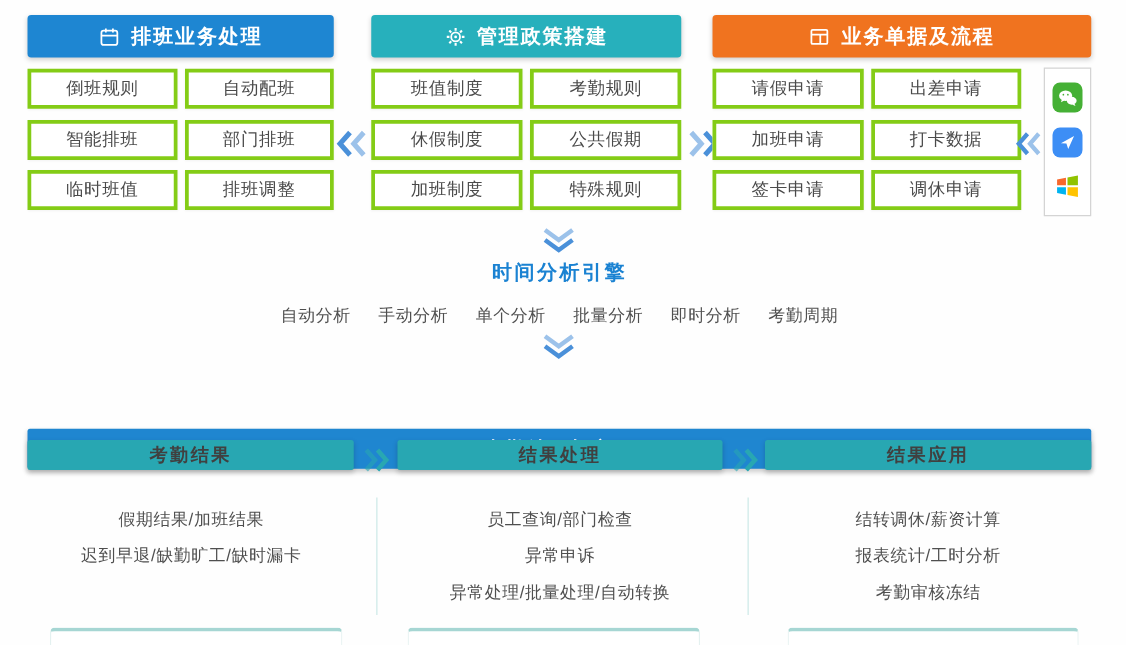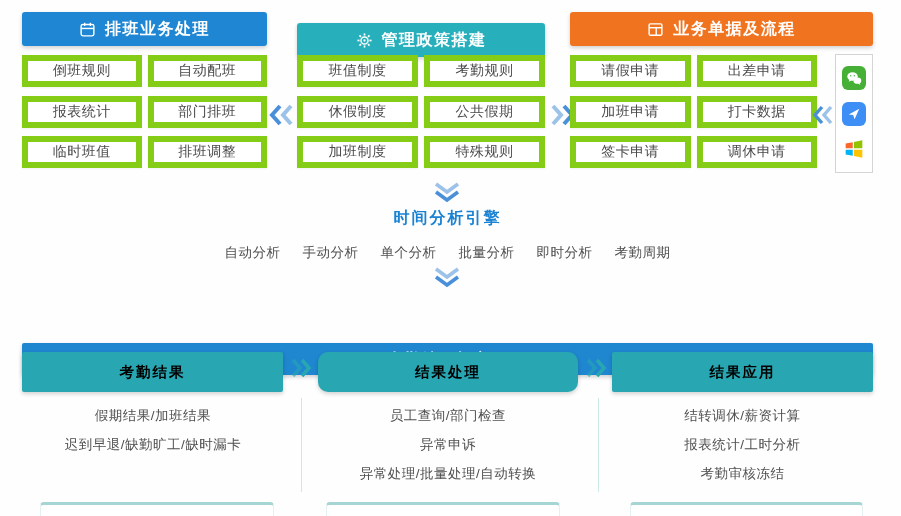--- a/index.html
+++ b/index.html
@@ -7,26 +7,26 @@
     position:relative;width:901px;height:516px;background:#fefefe;overflow:hidden;
     font-family:"Liberation Sans","DejaVu Sans",sans-serif;
   }
   
   .hdr{
     position:absolute;height:34px;border-radius:3px;display:flex;align-items:center;
     justify-content:center;gap:9px;color:#fff;font-size:16px;font-weight:bold;
     letter-spacing:1.5px;box-shadow:0 2px 4px rgba(0,0,0,.18);
   }
   .hdr-blue{background:#1e86d2;}
-  .hdr-teal{background:#27b0bc;margin-top:11px;}
+  .hdr-teal{background:#27b0bc;}
   .hdr-orange{background:#f0731f;}
   
   .grid{position:absolute;display:grid;grid-template-columns:1fr 1fr;gap:8.5px 6px;grid-auto-rows:32px;}
   .cell{
-    border:6px solid #84cc16;background:#fff;display:flex;align-items:center;justify-content:center;
+    border:3px solid #84cc16;background:#fff;display:flex;align-items:center;justify-content:center;
     font-size:14px;color:#4a4a4a;box-shadow:0 1px 2px rgba(0,0,0,.05);letter-spacing:.5px;
   }
   
   .iconcol{
     position:absolute;left:835px;top:54px;width:36px;height:117px;border:1px solid #d4d4d4;
     background:#fff;display:flex;flex-direction:column;align-items:center;justify-content:space-evenly;
   }
   .appicon{width:24px;height:24px;border-radius:6px;display:flex;align-items:center;justify-content:center;}
   .appicon.wechat{background:#45b035;}
   .appicon.blueapp{background:#3d8ef5;}
@@ -42,21 +42,21 @@
     position:absolute;top:244px;left:0;width:895px;display:flex;justify-content:center;
     gap:22px;font-size:13.5px;color:#4f4f4f;letter-spacing:.5px;
   }
   
   .bluebar{
     position:absolute;left:22px;top:307px;width:851px;height:32px;background:#1f86d0;border-radius:2px;
     color:#fff;font-weight:bold;font-size:15px;display:flex;align-items:center;justify-content:center;
     letter-spacing:2px;box-shadow:0 2px 4px rgba(0,0,0,.2);margin-top:36px;
   }
   .tealbar{
-    position:absolute;top:352px;height:40px;background:#28a7b2;border-radius:2px;color:#000000;
+    position:absolute;top:352px;height:24px;background:#28a7b2;border-radius:2px;color:#404040;
     font-weight:bold;font-size:14.5px;display:flex;align-items:center;justify-content:center;
     letter-spacing:2px;box-shadow:0 2px 4px rgba(0,0,0,.18);
   }
   
   .bcol{position:absolute;top:401px;text-align:center;font-size:13.5px;color:#4f4f4f;line-height:29px;letter-spacing:.5px;}
   .vdiv{position:absolute;top:398px;width:1px;height:94px;background:#cde9e7;}
   .cutbox{
     position:absolute;top:502px;height:22px;background:#fff;
     border-top:3px solid #a6d6d3;border-left:1px solid #e4f1f0;border-right:1px solid #e4f1f0;
     border-radius:4px 4px 0 0;
@@ -74,21 +74,21 @@
           <line x1="3" y1="10.5" x2="21" y2="10.5" stroke="#fff" stroke-width="2"></line>
           <line x1="8" y1="2.5" x2="8" y2="7" stroke="#fff" stroke-width="2"></line>
           <line x1="16" y1="2.5" x2="16" y2="7" stroke="#fff" stroke-width="2"></line>
         </svg>
     </span>
     <span>排班业务处理</span>
   </div>
   <div class="grid" style="left:22px;top:55px;width:245px;">
     <div class="cell">倒班规则</div>
     <div class="cell">自动配班</div>
-    <div class="cell">报表统计</div>
+    <div class="cell">智能排班</div>
     <div class="cell">部门排班</div>
     <div class="cell">临时班值</div>
     <div class="cell">排班调整</div>
   </div>
 
   <div class="chev" style="left:268px;top:103px;">
     <svg width="28" height="24" viewBox="0 0 28 24">
         <path d="M12,3 L4,12 L12,21" fill="none" stroke="#4a90d9" stroke-width="4"></path>
         <path d="M23,3 L15,12 L23,21" fill="none" stroke="#4a90d9" stroke-width="4" opacity="0.55"></path>
       </svg>
@@ -207,21 +207,21 @@
 
   <div class="bluebar">考勤结果与应用</div>
 
   <div class="tealbar" style="left:22px;width:261px;">考勤结果</div>
   <div class="chev" style="left:289px;top:357px;">
     <svg width="24" height="22" viewBox="0 0 24 22">
         <path d="M4,3 L11,11 L4,19" fill="none" stroke="#28a7b2" stroke-width="3.6" opacity="0.6"></path>
         <path d="M13,3 L20,11 L13,19" fill="none" stroke="#28a7b2" stroke-width="3.6"></path>
       </svg>
   </div>
-  <div class="tealbar" style="left:318px;width:260px;border-radius:10px;">结果处理</div>
+  <div class="tealbar" style="left:318px;width:260px;">结果处理</div>
   <div class="chev" style="left:584px;top:357px;">
     <svg width="24" height="22" viewBox="0 0 24 22">
         <path d="M4,3 L11,11 L4,19" fill="none" stroke="#28a7b2" stroke-width="3.6" opacity="0.6"></path>
         <path d="M13,3 L20,11 L13,19" fill="none" stroke="#28a7b2" stroke-width="3.6"></path>
       </svg>
   </div>
   <div class="tealbar" style="left:612px;width:261px;">结果应用</div>
 
   <div class="bcol" style="left:22px;width:262px;">
     <div>假期结果/加班结果</div>

